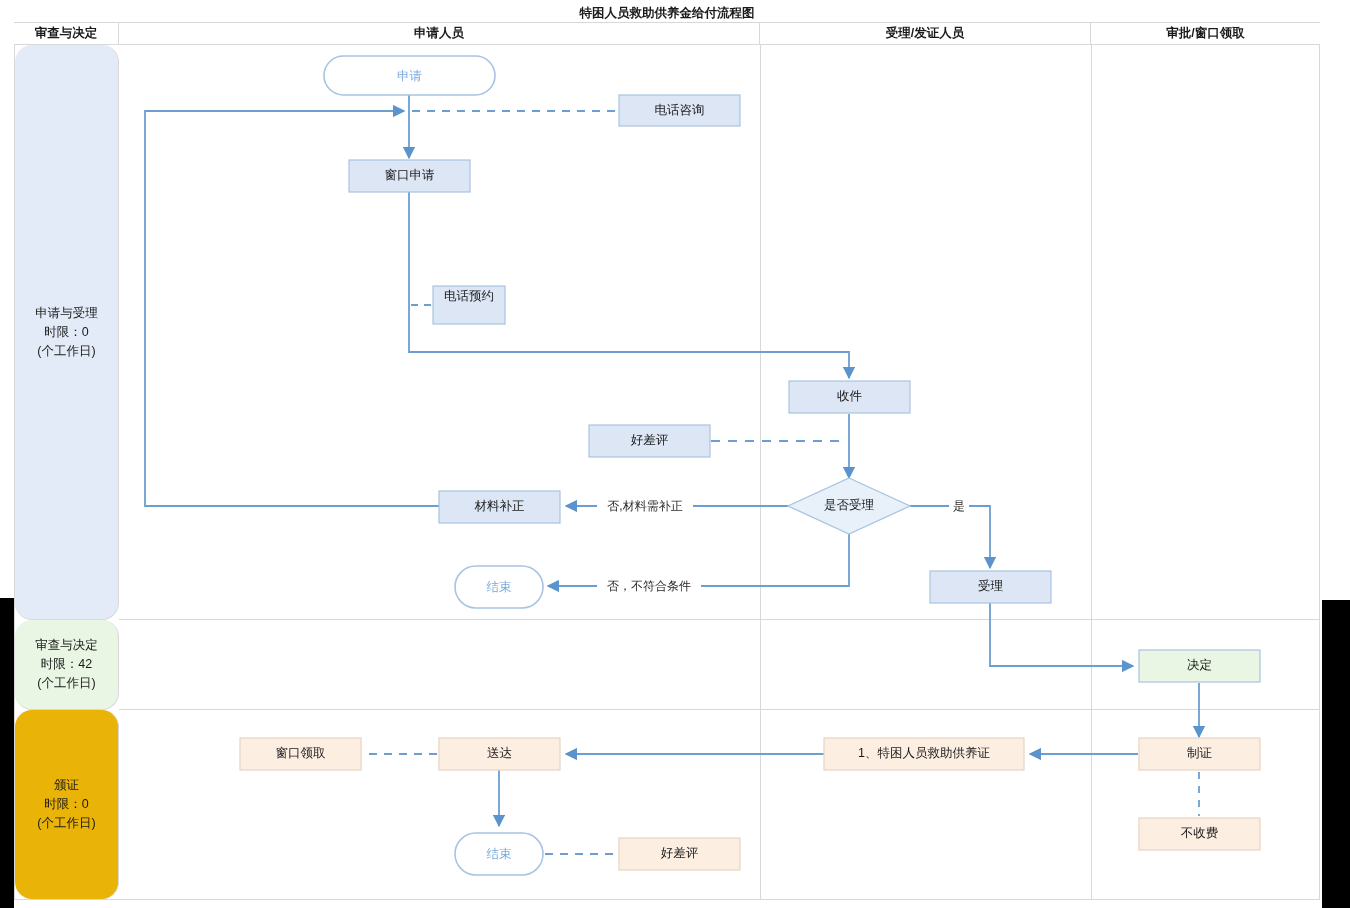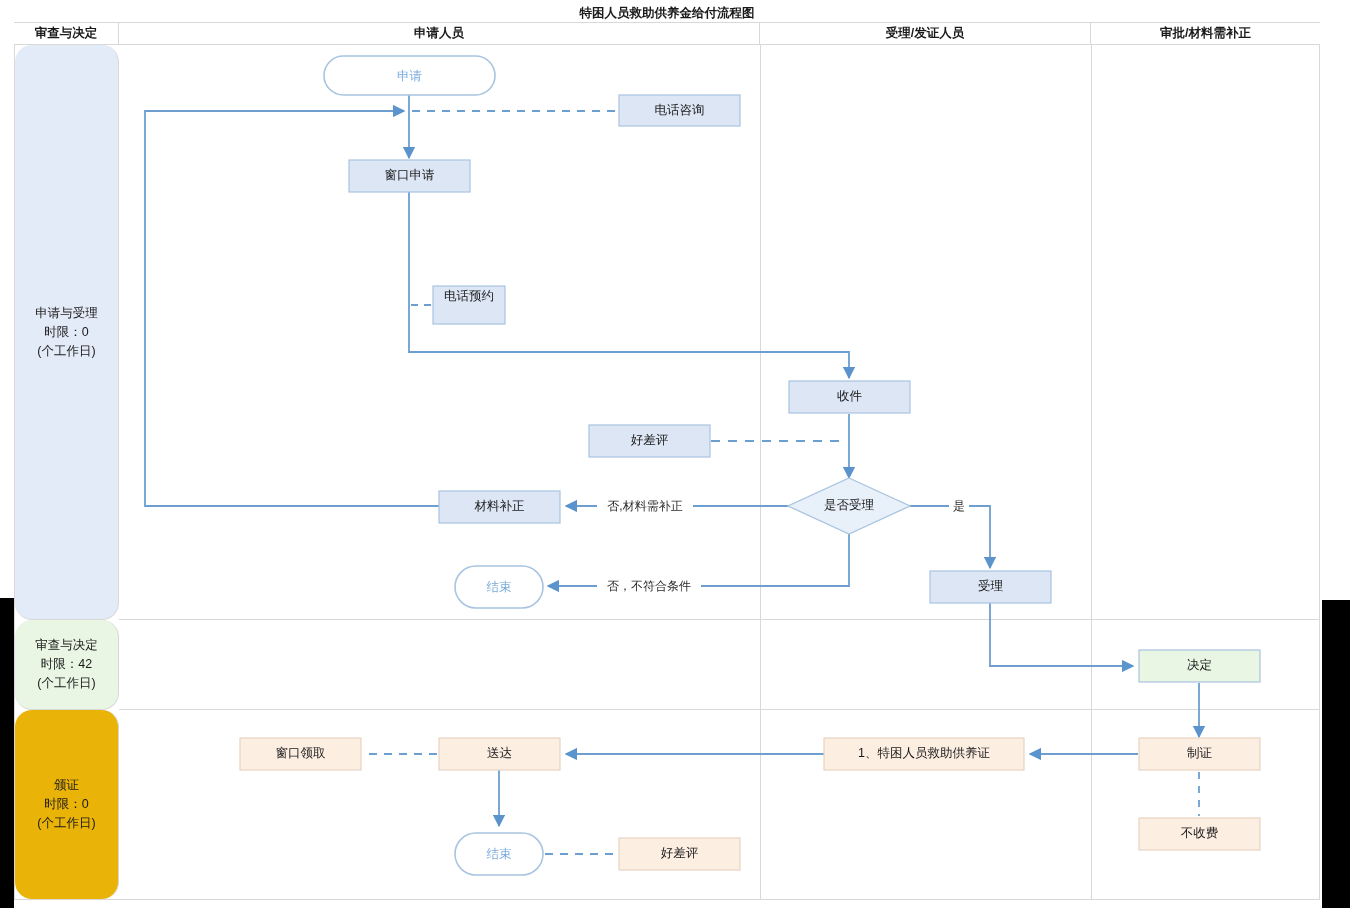--- a/index.html
+++ b/index.html
@@ -124,21 +124,21 @@
 <div id="page">
 
   <div class="frame"></div>
 
   <div class="title-bar">特困人员救助供养金给付流程图</div>
 
   <div class="header-row">
     <div class="hcell sep" style="left:0px;width:105px;">审查与决定</div>
     <div class="hcell sep" style="left:746px;width:331px;">受理/发证人员</div>
     <div class="hcell sep" style="left:105px;width:641px;">申请人员</div>
-    <div class="hcell" style="left:1077px;width:229px;">审批/材料需补正</div>
+    <div class="hcell" style="left:1077px;width:229px;">审批/窗口领取</div>
   </div>
 
   <div class="stage-cell" style="top:45px;height:575px;background:#e4ebf8;">
     <div>申请与受理</div>
     <div>时限：0</div>
     <div>(个工作日)</div>
   </div>
   <div class="stage-cell" style="top:620px;height:90px;background:#e8f6e3;text-align:center;">
     <div>审查与决定</div>
     <div>时限：42</div>

